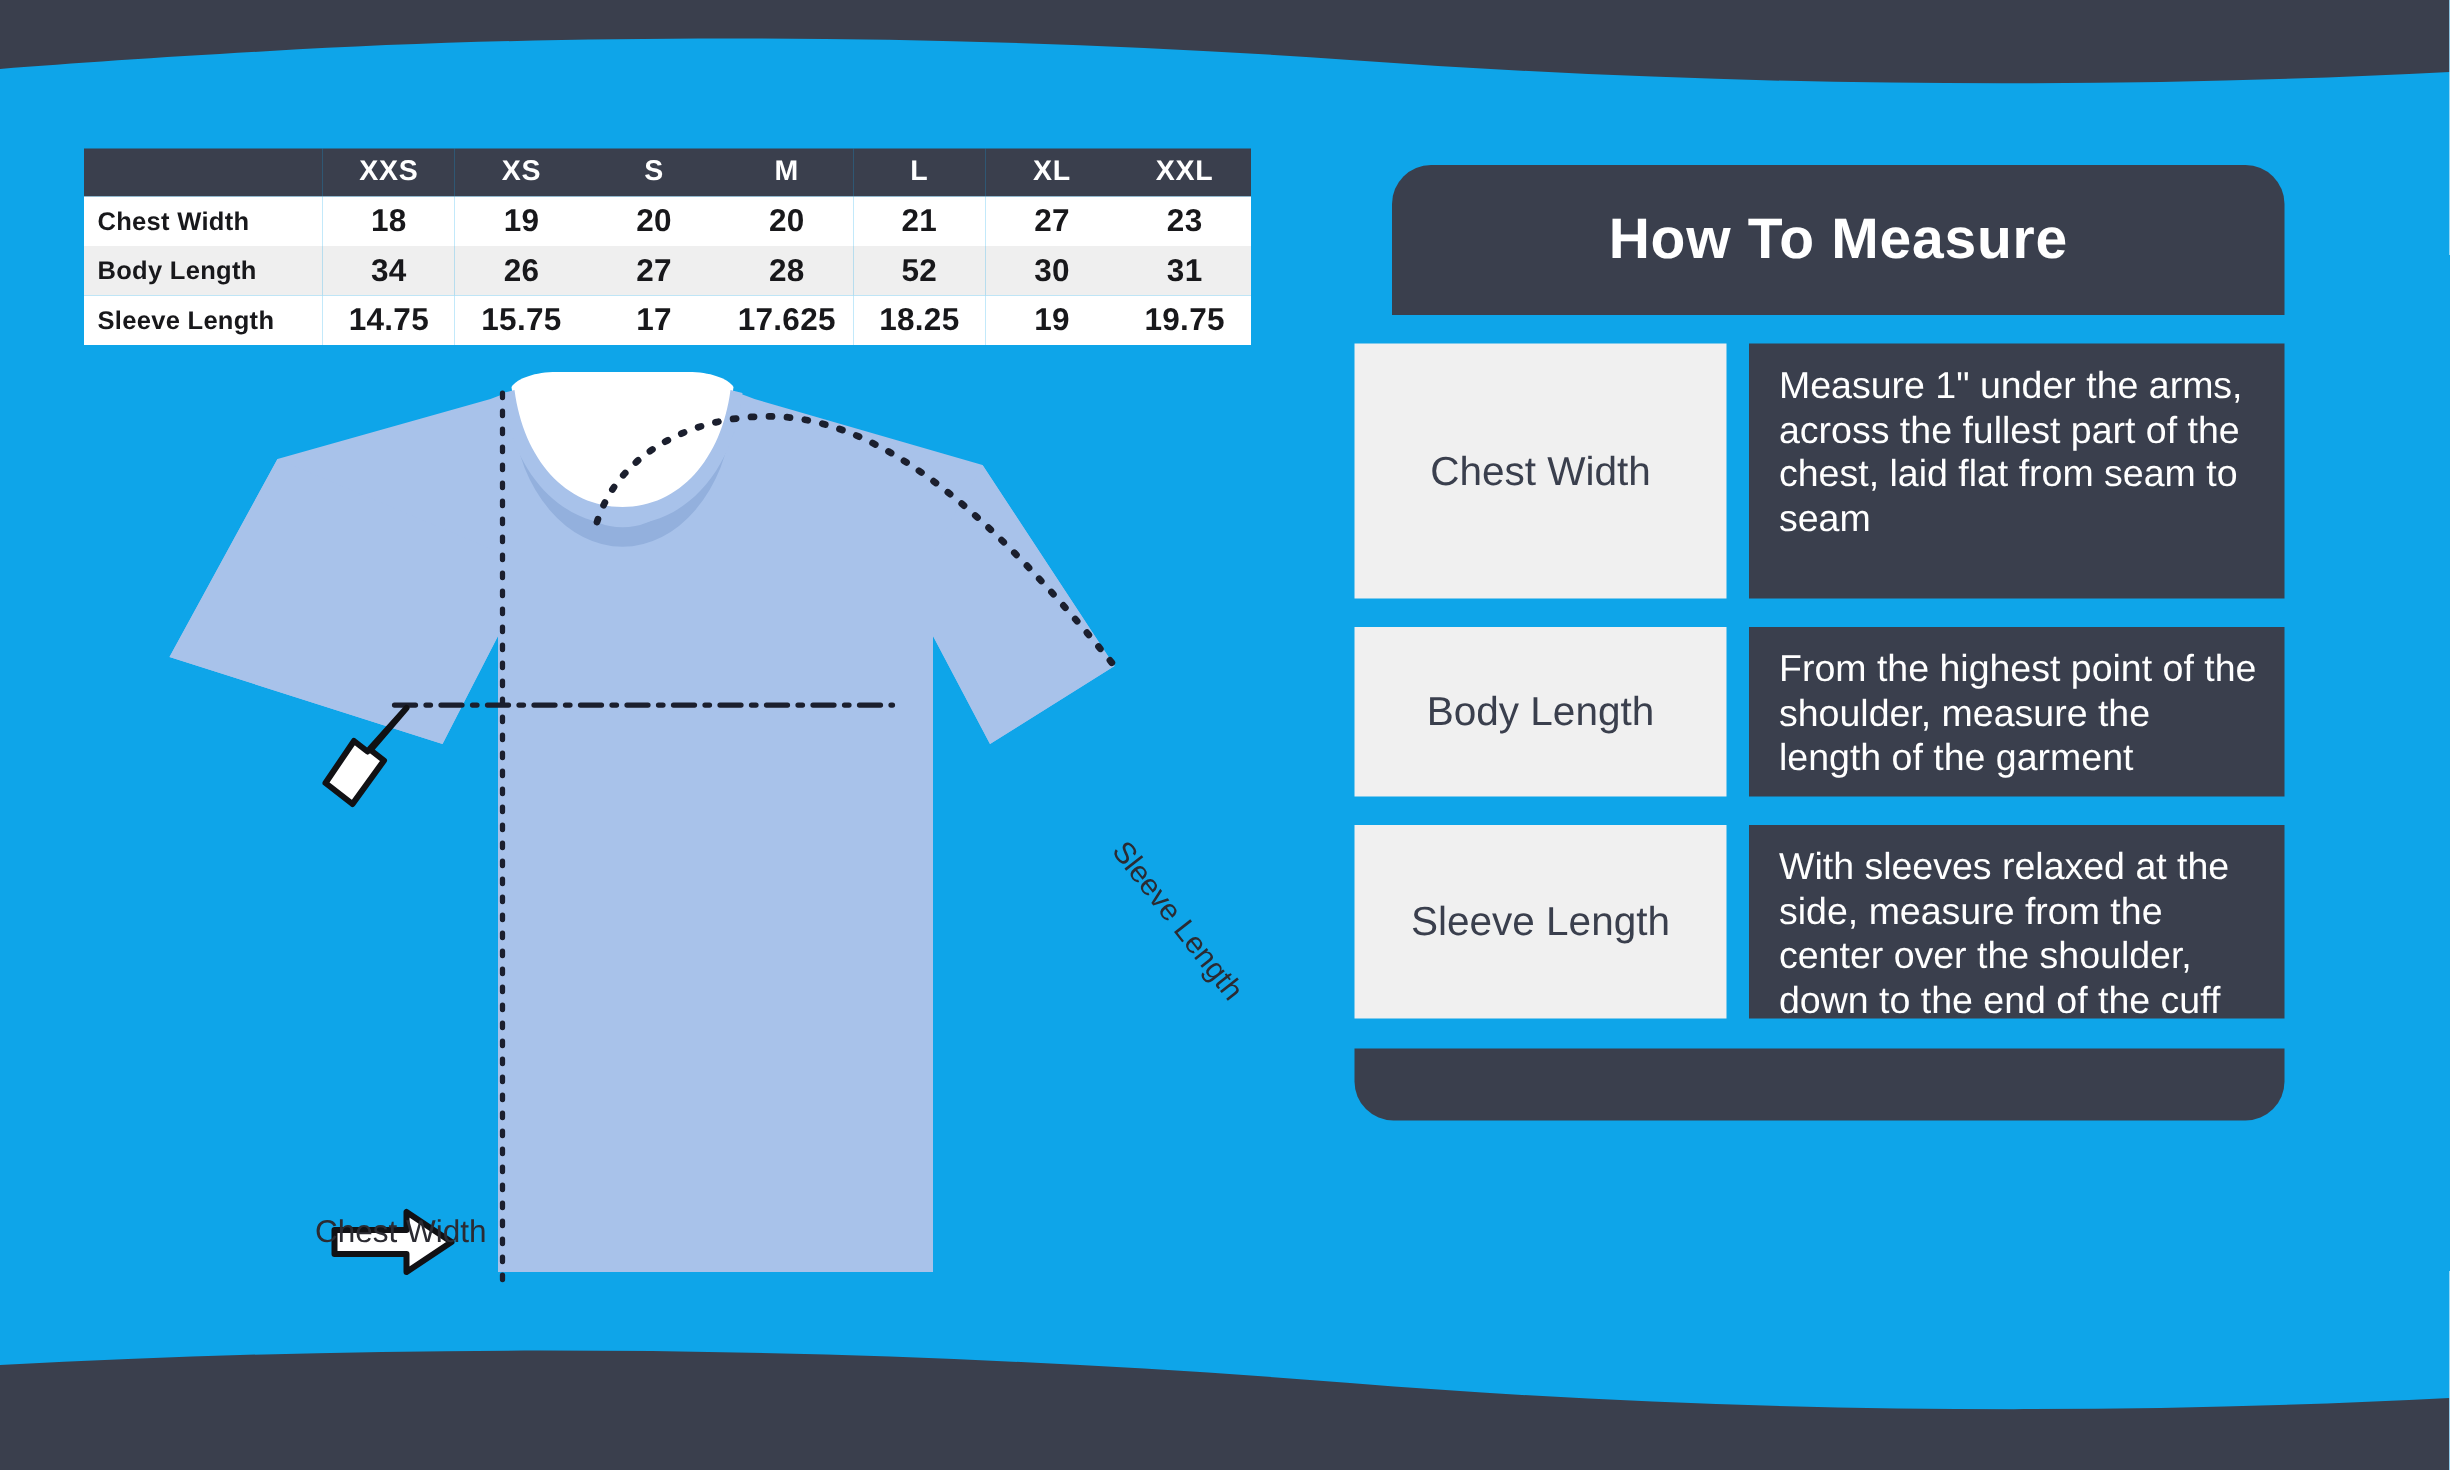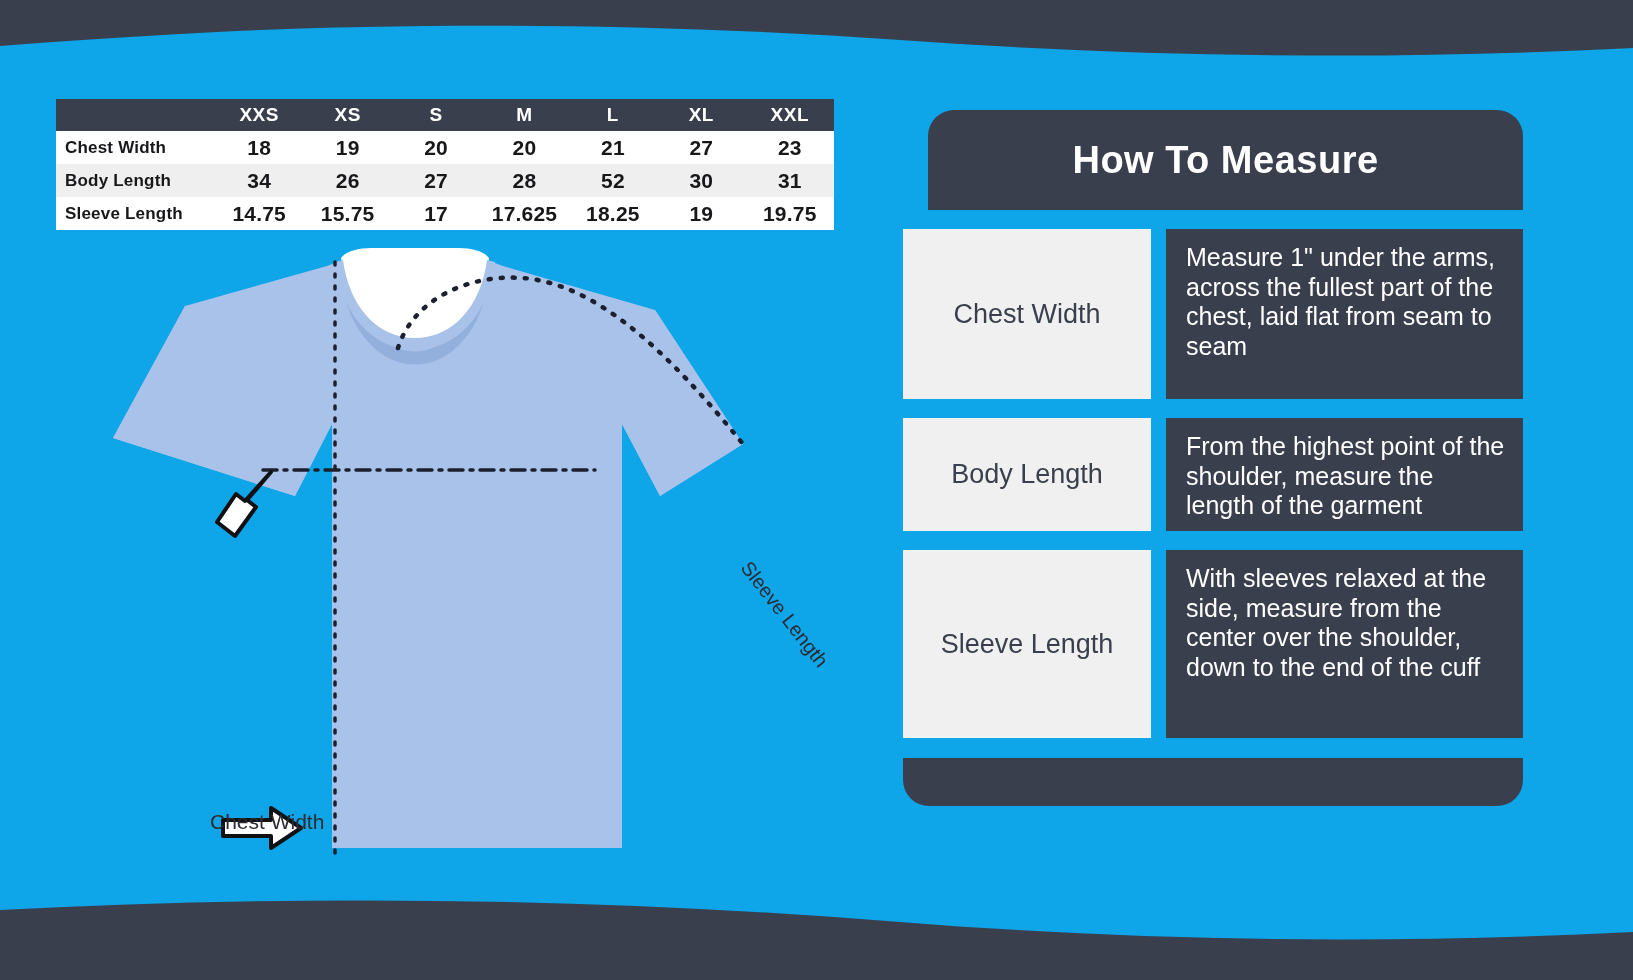--- a/index.html
+++ b/index.html
@@ -127,21 +127,21 @@
     flex: 1;
     background: #3a3f4d;
     color: #ffffff;
     font-size: 25px;
     line-height: 1.18;
     padding: 14px 16px 14px 20px;
     box-sizing: border-box;
   }
   .measure-row.r1 .measure-term, .measure-row.r1 .measure-desc { height: 170px; }
   .measure-row.r2 .measure-term, .measure-row.r2 .measure-desc { height: 113px; }
-  .measure-row.r3 .measure-term, .measure-row.r3 .measure-desc { height: 188px; }
+  .measure-row.r3 .measure-term, .measure-row.r3 .measure-desc { height: 129px; }
   #measure-footer {
     margin-top: 20px;
     height: 48px;
     background: #3a3f4d;
     border-radius: 0 0 26px 26px;
   }
 </style>
 </head>
 <body>
 

